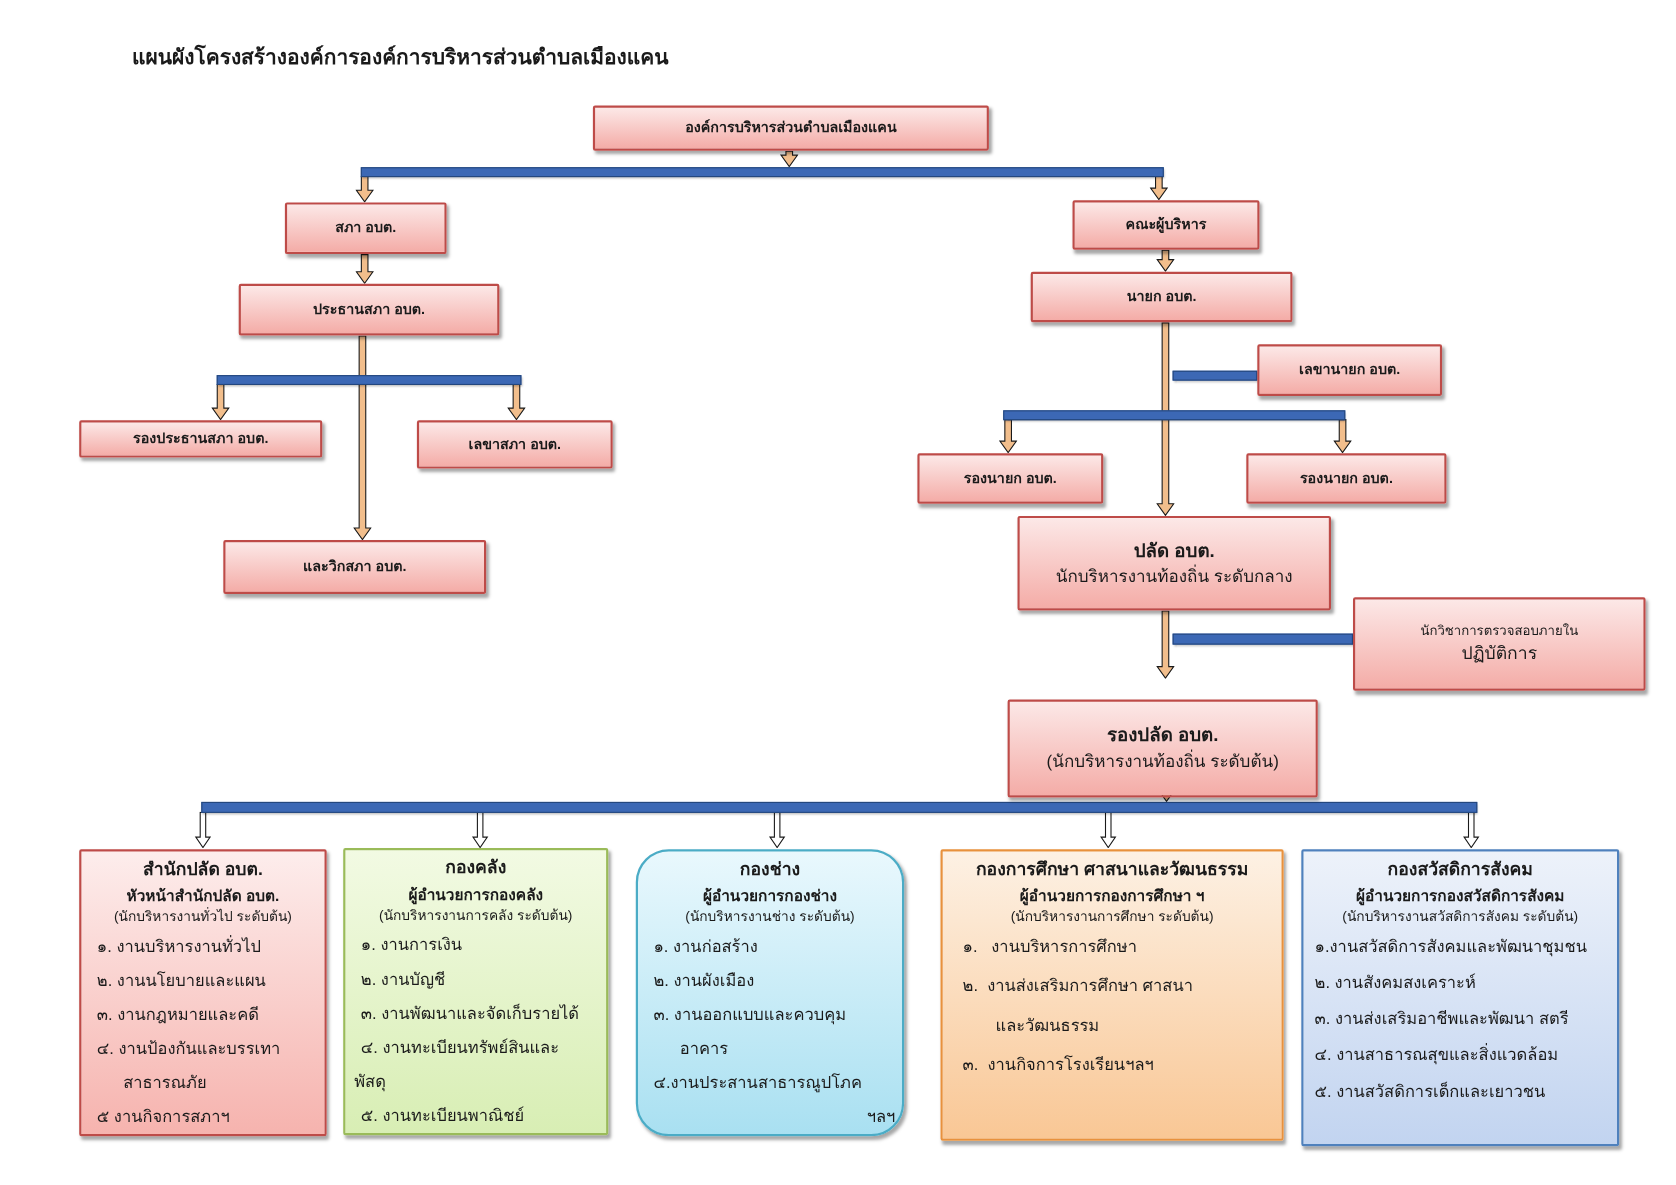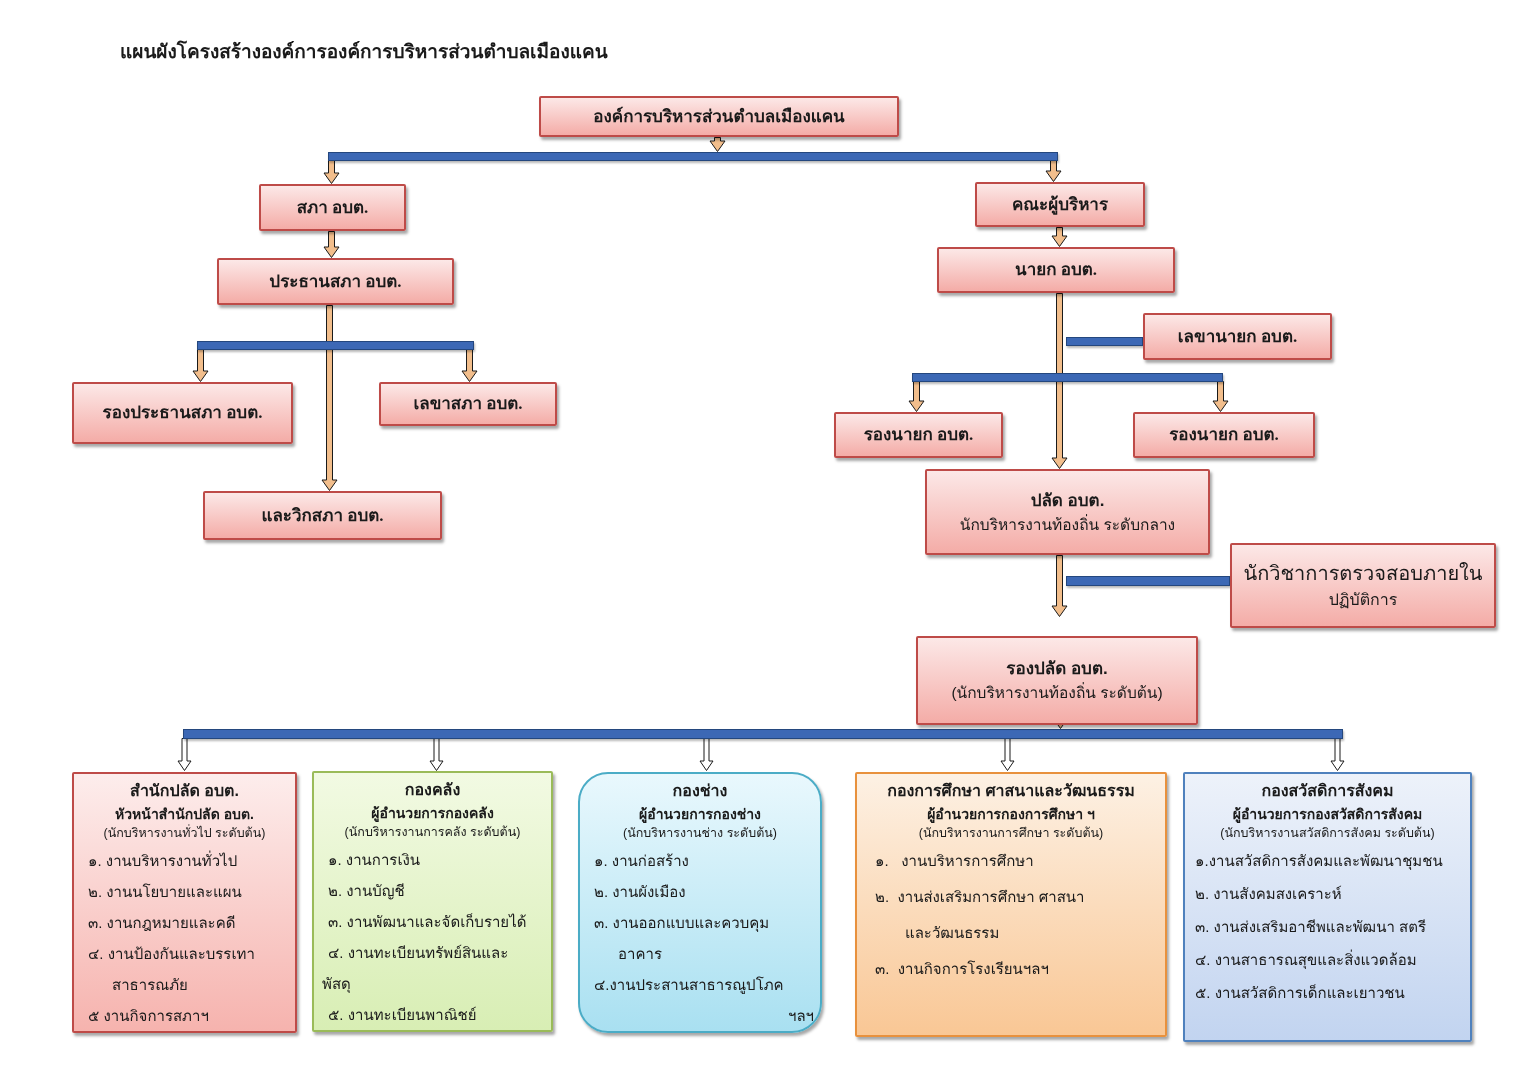--- a/index.html
+++ b/index.html
@@ -17,21 +17,21 @@
 
   
   .node{position:absolute;box-sizing:border-box;z-index:3;
         background:linear-gradient(var(--node-top,#FCE8E7),var(--node-bottom,#F4ACA7));
         border:2px solid var(--node-border,#BE4B48);border-radius:2px;
         box-shadow:2px 3px 3px rgba(0,0,0,.35);
         display:flex;flex-direction:column;align-items:center;justify-content:center;
         text-align:center;line-height:1.25;}
   .nl.b{font-weight:bold;font-size:17px;}
   .nl.r{font-size:15.5px;margin-top:4px;}
-  .node.single .nl.b{font-size:17px;font-family:Liberation Serif, serif;}
+  .node.single .nl.b{font-size:13px;}
 
   
   .dept{position:absolute;box-sizing:border-box;z-index:3;border:2px solid;border-radius:2px;
         box-shadow:2px 3px 3px rgba(0,0,0,.35);padding:7px 6px 4px 6px;text-align:center;overflow:hidden;}
   .dept-title{font-weight:bold;font-size:16px;line-height:1.3;}
   .dept-head{font-weight:bold;font-size:14px;margin-top:4px;line-height:1.25;}
   .dept-level{font-size:12.5px;margin-top:3px;line-height:1.2;}
   .items{text-align:left;margin-top:9px;padding-left:8px;}
   .item{font-size:15px;line-height:21px;margin-bottom:10px;white-space:pre-wrap;}
   .item.cont{padding-left:24px;}
@@ -162,44 +162,44 @@
   </div>
   <div class="node single" style="left:975px;top:182px;width:170px;height:45px">
     <span class="nl b">คณะผู้บริหาร</span>
   </div>
   <div class="node single" style="left:217px;top:258px;width:237px;height:47px">
     <span class="nl b">ประธานสภา อบต.</span>
   </div>
   <div class="node single" style="left:937px;top:247px;width:238px;height:46px">
     <span class="nl b">นายก อบต.</span>
   </div>
-  <div class="node single" style="left:72px;top:382px;width:221px;height:62px">
+  <div class="node single" style="left:72px;top:382px;width:221px;height:34px">
     <span class="nl b">รองประธานสภา อบต.</span>
   </div>
   <div class="node single" style="left:379px;top:382px;width:178px;height:44px">
     <span class="nl b">เลขาสภา อบต.</span>
   </div>
   <div class="node single" style="left:203px;top:491px;width:239px;height:49px">
     <span class="nl b">และวิกสภา อบต.</span>
   </div>
-  <div class="node single" style="left:1143px;top:313px;width:189px;height:47px">
+  <div class="node single" style="left:1143px;top:313px;width:168px;height:47px">
     <span class="nl b">เลขานายก อบต.</span>
   </div>
   <div class="node single" style="left:834px;top:412px;width:169px;height:46px">
     <span class="nl b">รองนายก อบต.</span>
   </div>
   <div class="node single" style="left:1133px;top:412px;width:182px;height:46px">
     <span class="nl b">รองนายก อบต.</span>
   </div>
   <div class="node" style="left:925px;top:469px;width:285px;height:86px">
     <span class="nl b">ปลัด อบต.</span>
     <span class="nl r">นักบริหารงานท้องถิ่น ระดับกลาง</span>
   </div>
   <div class="node" style="left:1230px;top:543px;width:266px;height:85px">
-    <span class="nl r" style="margin-top:0;font-size:20px">นักวิชาการตรวจสอบภายใน</span>
+    <span class="nl r" style="margin-top:0;font-size:12px">นักวิชาการตรวจสอบภายใน</span>
     <span class="nl r" style="font-size:16px">ปฏิบัติการ</span>
   </div>
   <div class="node" style="left:916px;top:636px;width:282px;height:89px">
     <span class="nl b">รองปลัด อบต.</span>
     <span class="nl r">(นักบริหารงานท้องถิ่น ระดับต้น)</span>
   </div>
 
   <div class="dept dept-pink" style="left:72px;top:772px;width:225px;height:261px">
     <div class="dept-title">สำนักปลัด อบต.</div>
     <div class="dept-head">หัวหน้าสำนักปลัด อบต.</div>

